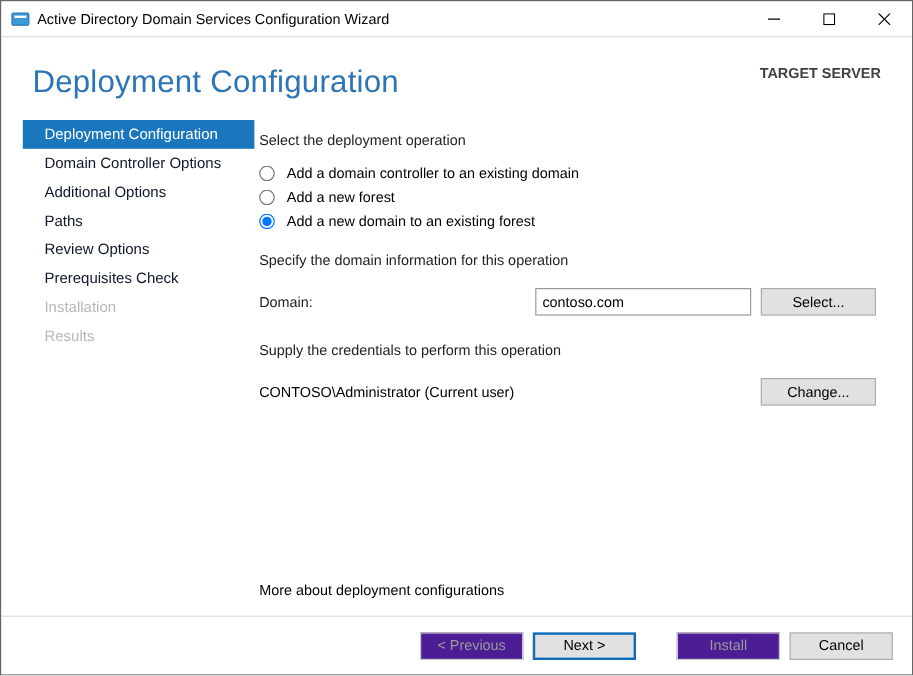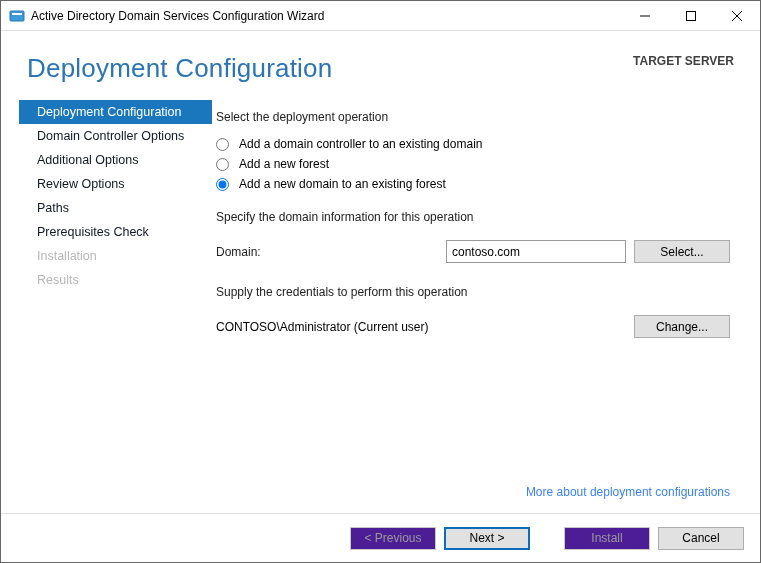--- a/index.html
+++ b/index.html
@@ -104,21 +104,21 @@
     height: 23px;
     min-width: 96px;
     background: #e1e1e1;
     border: 1px solid #adadad;
     font-size: 12px;
     font-family: inherit;
     padding: 0 8px;
     cursor: pointer;
   }
   .spacer { flex: 1; }
-  .link { color: #3b82f6; cursor: pointer; margin-bottom: 14px; text-align: right; }
+  .link { color: #000000; cursor: pointer; margin-bottom: 14px; }
   .footer {
     border-top: 1px solid #ddd;
     height: 49px;
     display: flex;
     align-items: center;
     justify-content: flex-end;
     padding: 0 16px;
     gap: 8px;
   }
   .footer .btn { min-width: 86px; }
@@ -170,22 +170,22 @@
       <div class="target-label">TARGET SERVER</div>
     </div>
   </div>
 
   <div class="body-row">
 
     <div class="sidebar">
       <div class="step active"><span>Deployment Configuration</span></div>
       <div class="step"><span>Domain Controller Options</span></div>
       <div class="step"><span>Additional Options</span></div>
+      <div class="step"><span>Paths</span></div>
       <div class="step"><span>Review Options</span></div>
-      <div class="step"><span>Paths</span></div>
       <div class="step"><span>Prerequisites Check</span></div>
       <div class="step disabled"><span>Installation</span></div>
       <div class="step disabled"><span>Results</span></div>
     </div>
 
     <div class="main">
       <div class="section-label">Select the deployment operation</div>
 
       <label class="radio-row">
         <input type="radio" name="op" style="">

